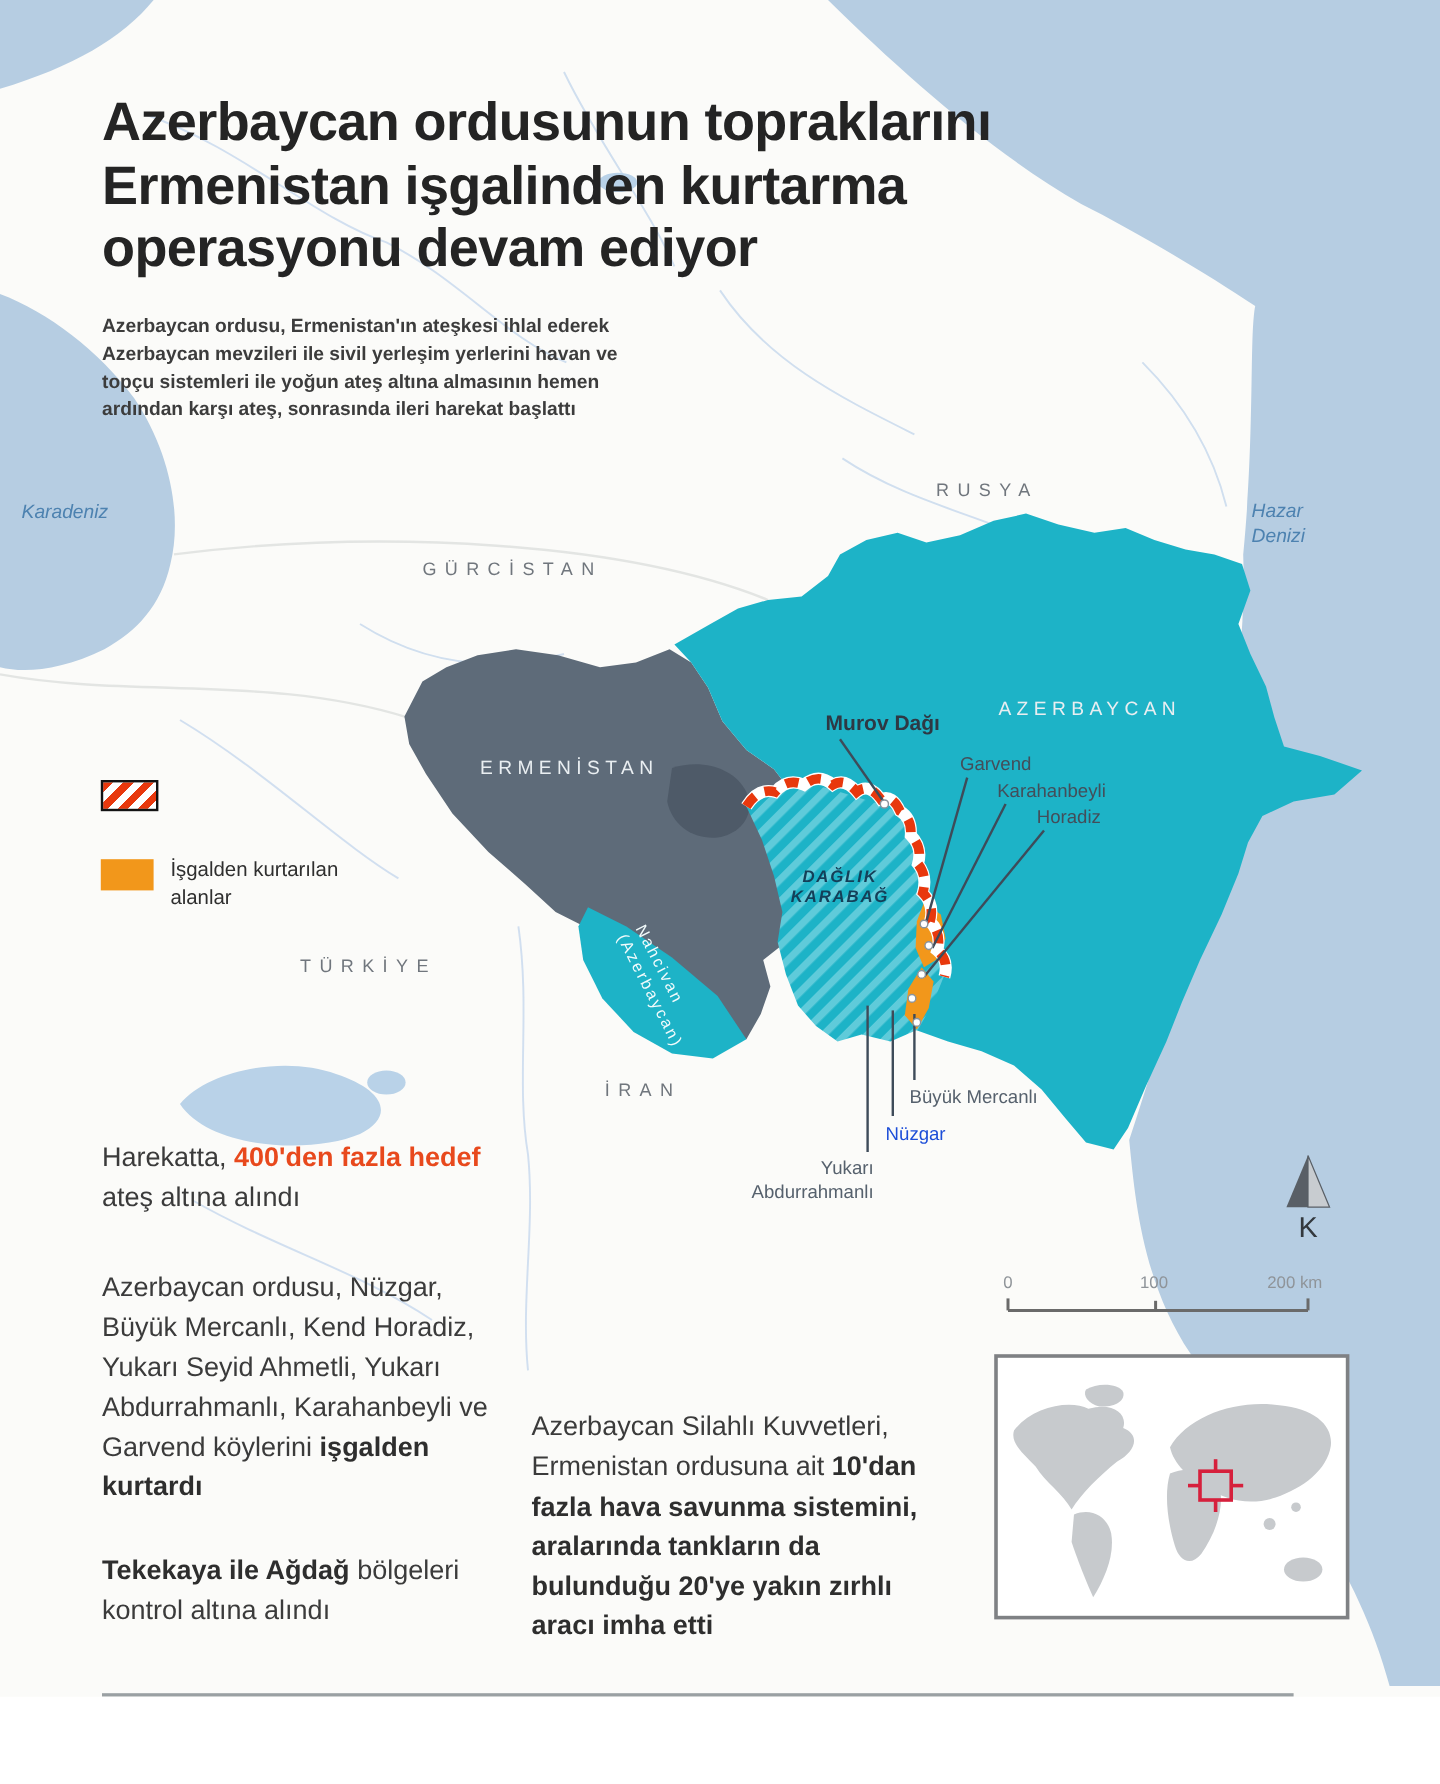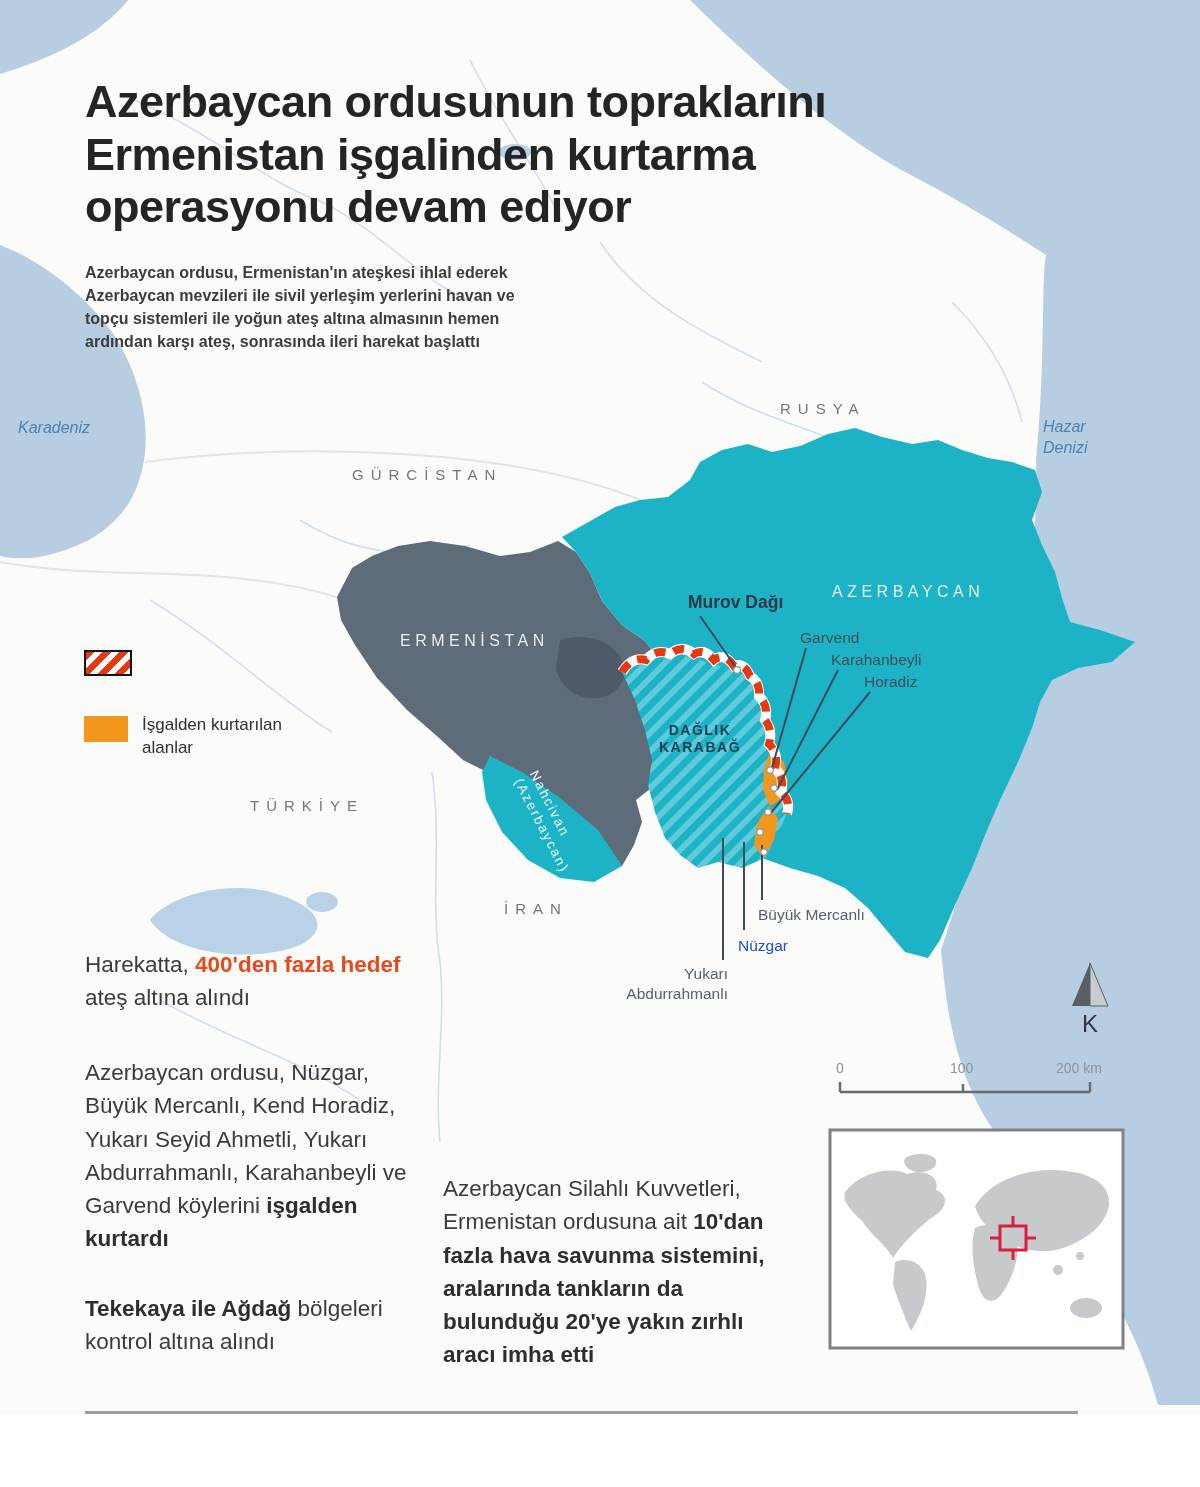--- a/index.html
+++ b/index.html
@@ -169,21 +169,21 @@
 <div class="abs sea-label prewrap" style="left:1043px;top:417px;">Hazar
 Denizi</div>
 
 <div class="abs country-label" style="left:780px;top:400px;">RUSYA</div>
 <div class="abs country-label" style="left:352px;top:466px;">GÜRCİSTAN</div>
 <div class="abs country-label" style="left:250px;top:797px;">TÜRKİYE</div>
 <div class="abs country-label" style="left:504px;top:900px;">İRAN</div>
 <div class="abs country-label-light" style="left:400px;top:632px;">ERMENİSTAN</div>
 <div class="abs country-label-light" style="left:832px;top:583px;">AZERBAYCAN</div>
 
-<div class="abs region-label prewrap" style="left:638px;top:722px;width:124px;">DAĞLIK
+<div class="abs region-label prewrap" style="left:638px;top:722px;width:124px;font-style:italic;">DAĞLIK
 KARABAĞ</div>
 <div class="abs rot-label prewrap" style="left:540px;top:768px;">Nahcivan
 (Azerbaycan)</div>
 
 <div class="abs pt-label-bold" style="left:688px;top:592px;">Murov Dağı</div>
 <div class="abs pt-label" style="left:800px;top:628px;">Garvend</div>
 <div class="abs pt-label" style="left:831px;top:650px;">Karahanbeyli</div>
 <div class="abs pt-label" style="left:864px;top:672px;">Horadiz</div>
 <div class="abs pt-label" style="left:758px;top:905px;color:#56616d;">Büyük Mercanlı</div>
 <div class="abs pt-label" style="left:738px;top:936px;color:#1d4ed8;">Nüzgar</div>

